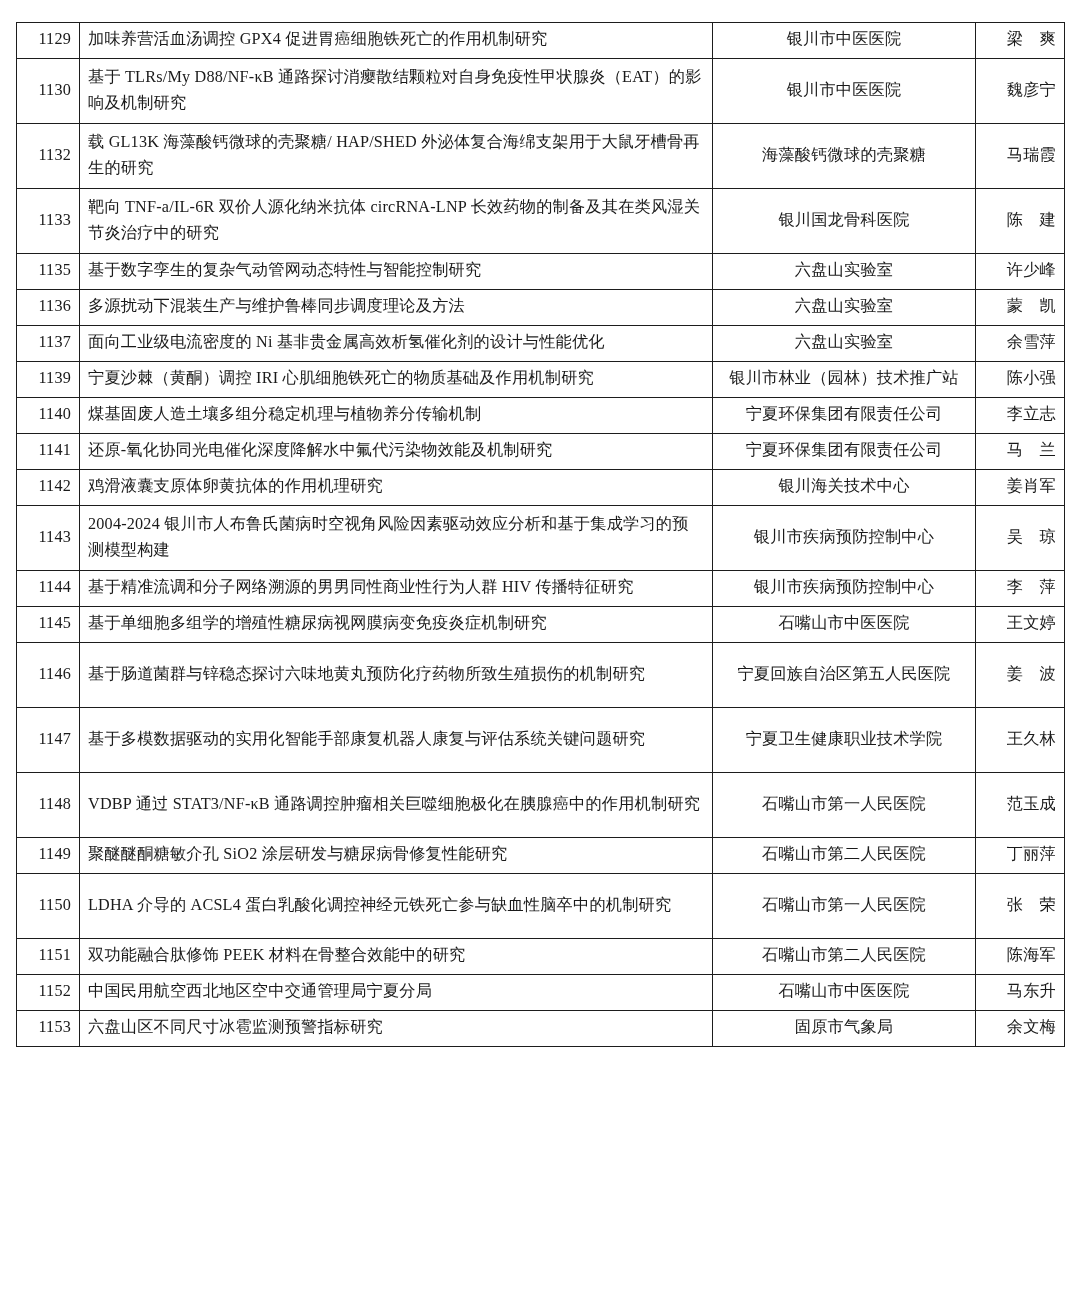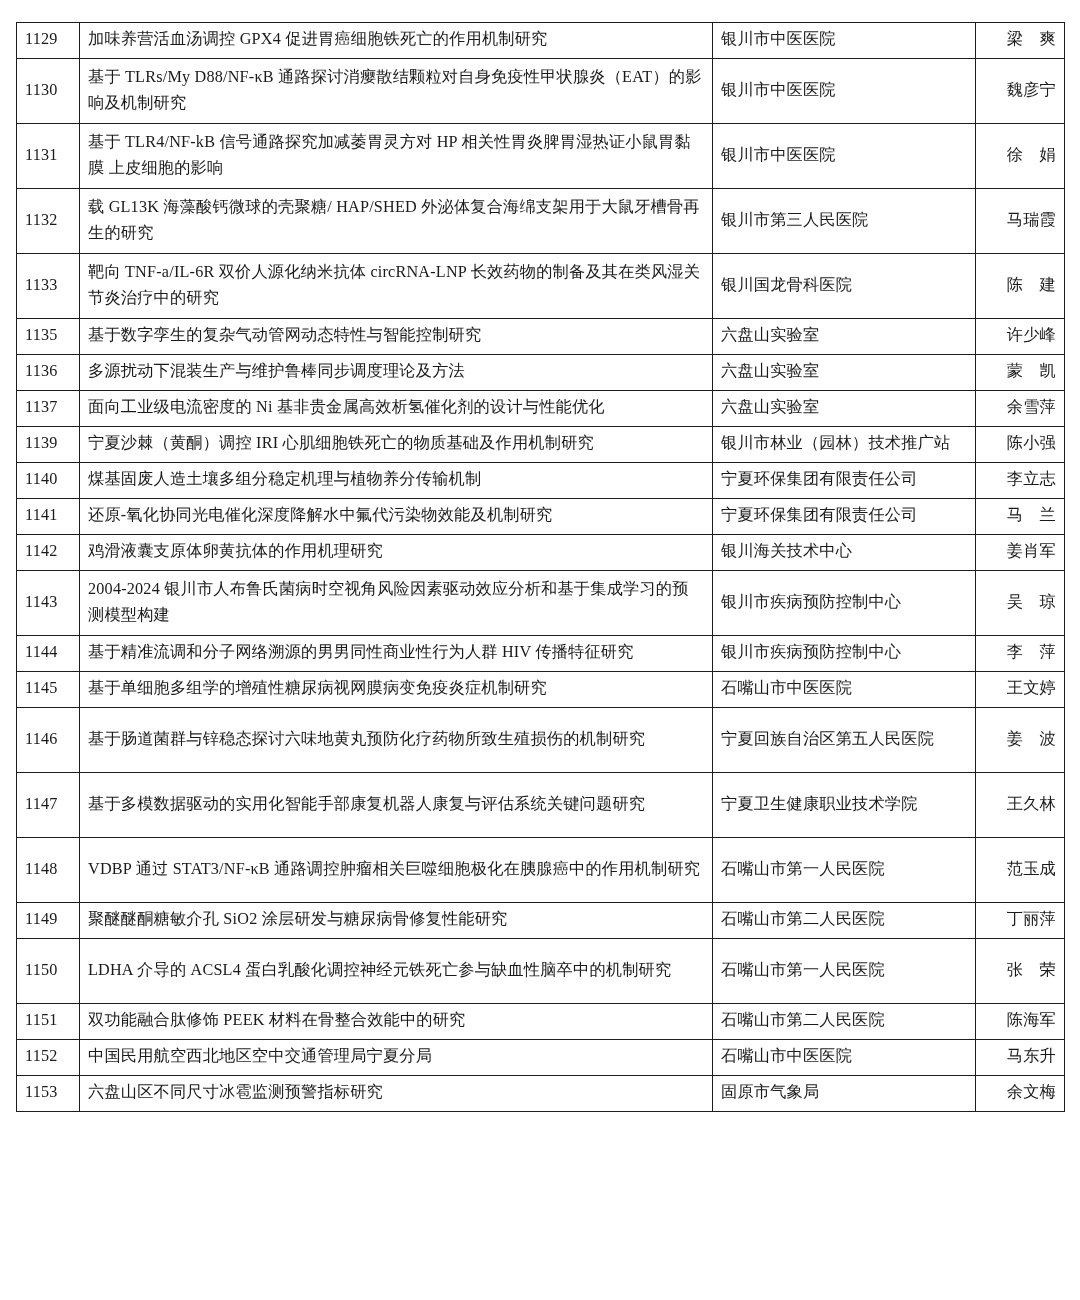--- a/index.html
+++ b/index.html
@@ -43,33 +43,33 @@
     word-break: break-word;
   }
 
   
   col.c-id    { width: 63px; }
   col.c-title { width: 633px; }
   col.c-org   { width: 263px; }
   col.c-name  { width: 89px; }
 
   td.cell-id {
-    text-align: left;
+    text-align: right;
     font-size: 16.5px;
     font-family: "Liberation Serif", "DejaVu Serif", serif;
     letter-spacing: 0.4px;
   }
   td.cell-title {
     text-align: left;
     padding-left: 10px;
     padding-right: 6px;
     font-family: Liberation Serif, serif;
   }
   td.cell-org {
-    text-align: left;
+    text-align: center;
     padding-left: 10px;
   }
   td.cell-name {
     text-align: right;
     white-space: nowrap;
     letter-spacing: 0.2px;
   }
 
   
   tr.r1 td { height: 26px; }
@@ -93,29 +93,23 @@
           <td class="cell-org">银川市中医医院</td>
           <td class="cell-name">梁　爽</td>
         </tr>
         <tr class="r2">
           <td class="cell-id">1130</td>
           <td class="cell-title">基于 TLRs/My D88/NF-κB 通路探讨消瘿散结颗粒对自身免疫性甲状腺炎（EAT）的影响及机制研究</td>
           <td class="cell-org">银川市中医医院</td>
           <td class="cell-name">魏彦宁</td>
         </tr>
         <tr class="r2">
-          <td class="cell-id">1131</td>
-          <td class="cell-title">基于 TLR4/NF-kB 信号通路探究加减萎胃灵方对 HP 相关性胃炎脾胃湿热证小鼠胃黏膜 上皮细胞的影响</td>
-          <td class="cell-org">银川市中医医院</td>
-          <td class="cell-name">徐　娟</td>
-        </tr>
-        <tr class="r2">
           <td class="cell-id">1132</td>
           <td class="cell-title">载 GL13K 海藻酸钙微球的壳聚糖/ HAP/SHED 外泌体复合海绵支架用于大鼠牙槽骨再生的研究</td>
-          <td class="cell-org">银川市第三人民医院</td>
+          <td class="cell-org">海藻酸钙微球的壳聚糖</td>
           <td class="cell-name">马瑞霞</td>
         </tr>
         <tr class="r2">
           <td class="cell-id">1133</td>
           <td class="cell-title">靶向 TNF-a/IL-6R 双价人源化纳米抗体 circRNA-LNP 长效药物的制备及其在类风湿关节炎治疗中的研究</td>
           <td class="cell-org">银川国龙骨科医院</td>
           <td class="cell-name">陈　建</td>
         </tr>
         <tr class="r1">
           <td class="cell-id">1135</td>

